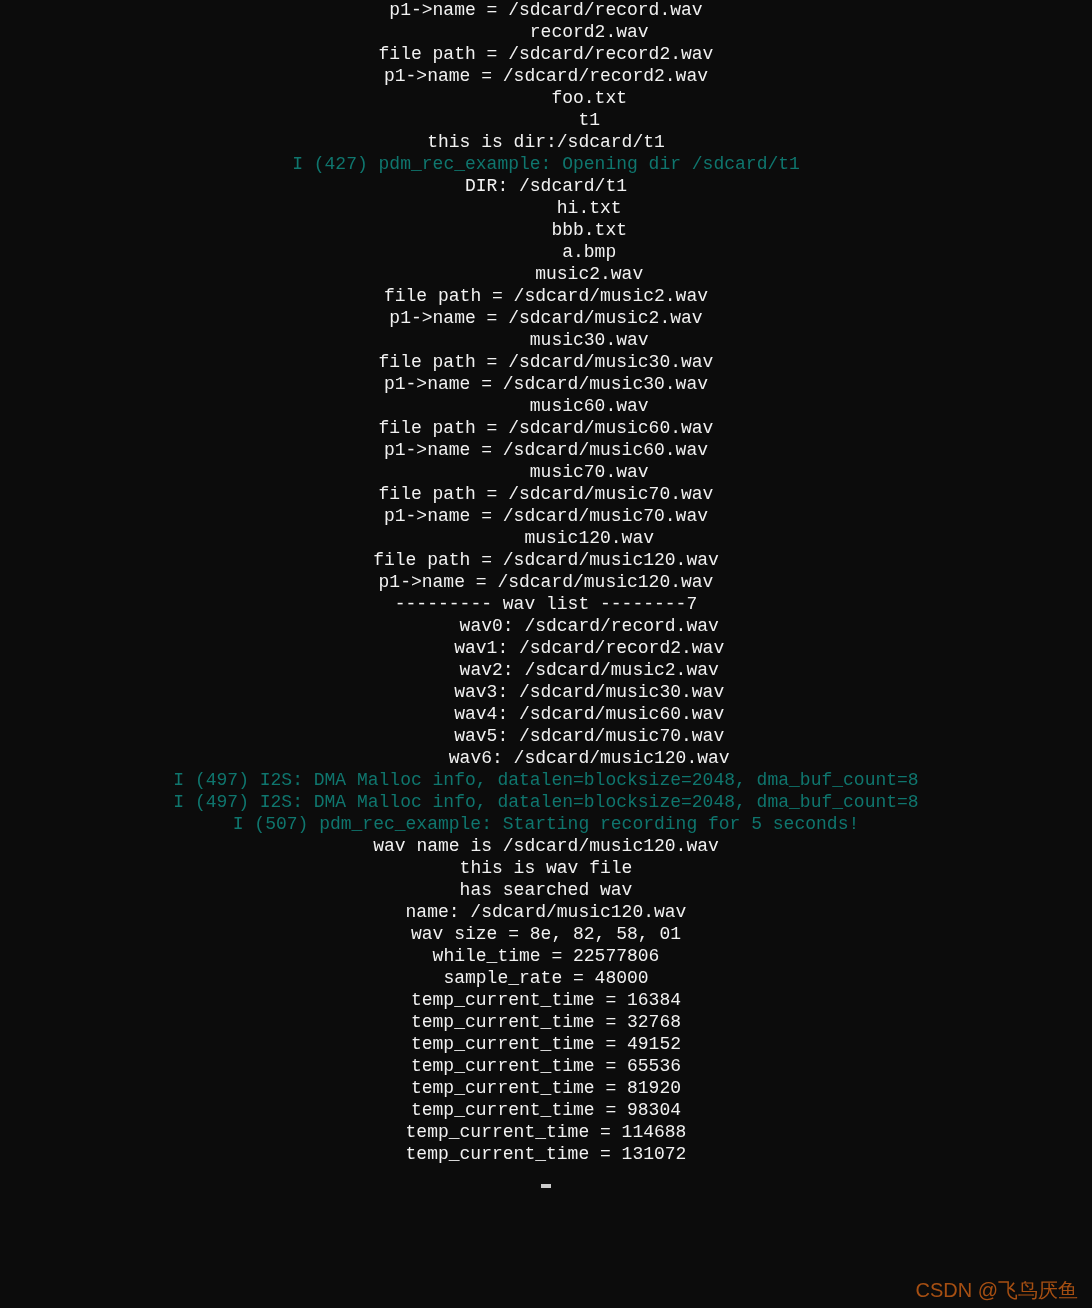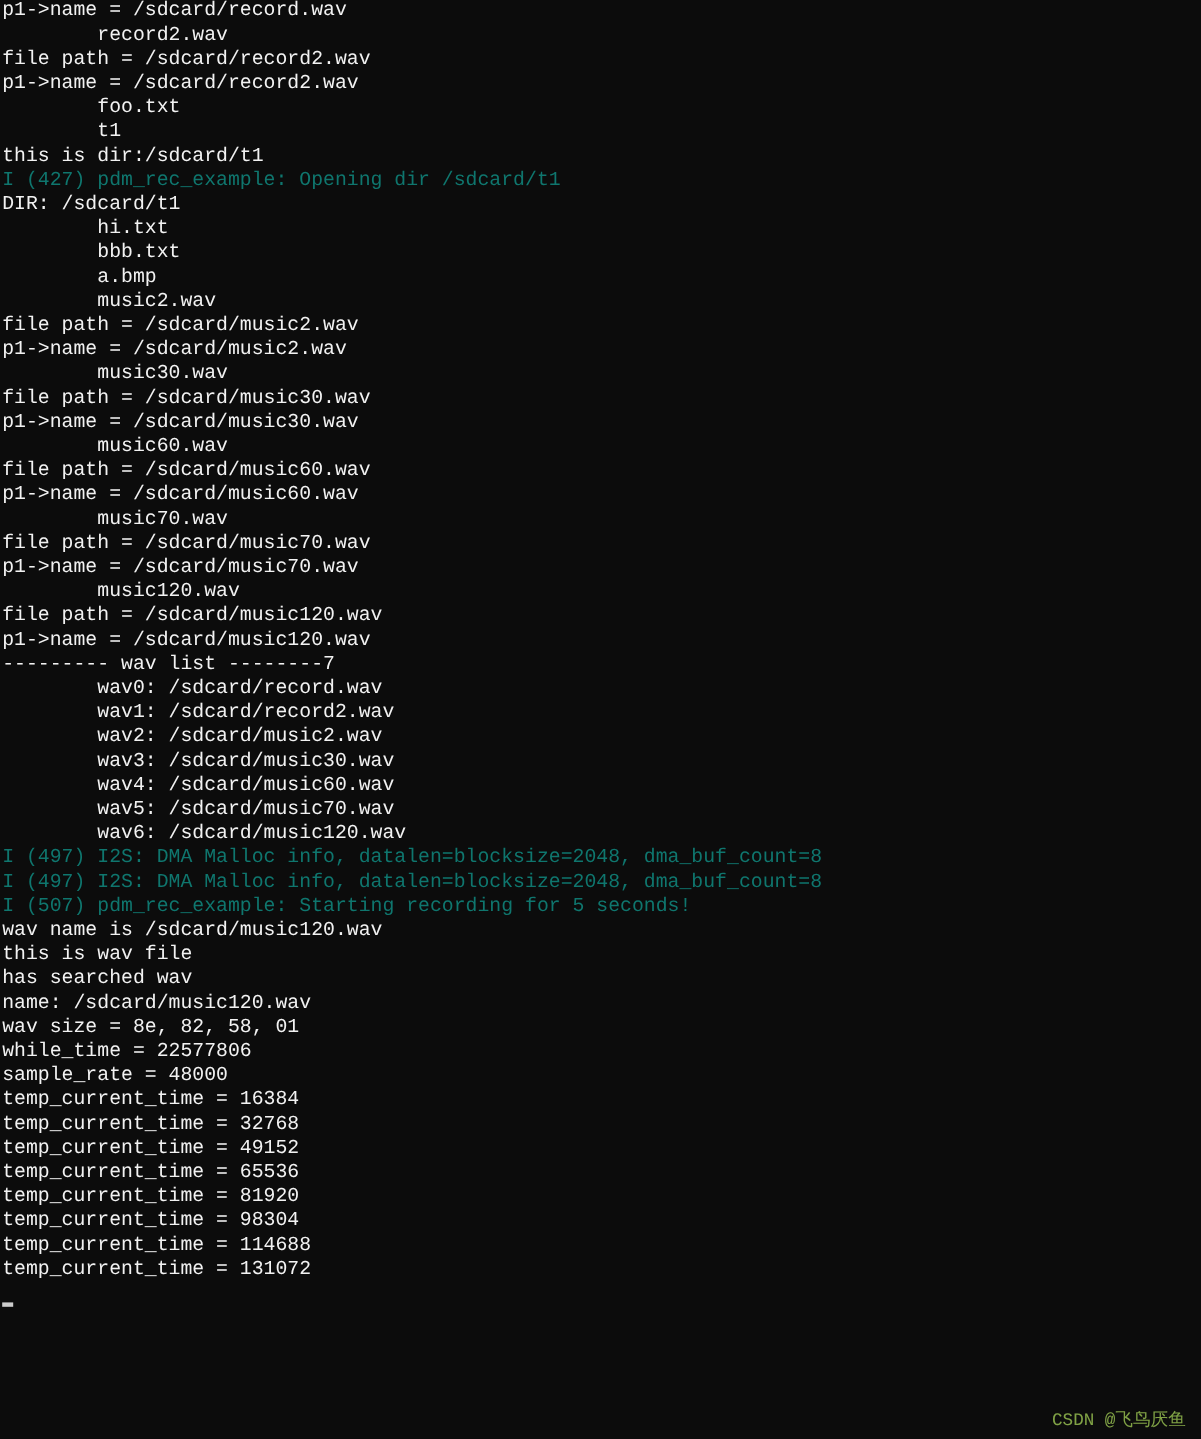--- a/index.html
+++ b/index.html
@@ -15,20 +15,21 @@
       color: #cccccc;
       width: 1092px;
       height: 1308px;
       overflow: hidden;
       position: relative;
       padding: 0;
     }
     .terminal {
       white-space: pre;
       padding: 0 2px;
+      text-align: center;
     }
     .line {
       display: block;
       min-height: 22px;
     }
     .green {
       color: #0f766e;
     }
     .white {
       color: #f2f2f2;
@@ -38,23 +39,23 @@
       width: 10px;
       height: 4px;
       background-color: #cccccc;
       vertical-align: bottom;
       margin-top: 2px;
     }
     .watermark {
       position: absolute;
       bottom: 6px;
       right: 14px;
-      color: #bef264;
-      font-size: 16px;
-      font-family: Liberation Mono, monospace;
+      color: #f97316;
+      font-size: 20px;
+      font-family: Liberation Sans, sans-serif;
       opacity: 0.65;
     }
   </style>
 </head>
 <body>
 
 <div class="terminal" id="terminal-container"><span class="line white">p1-&gt;name = /sdcard/record.wav</span><span class="line white">        record2.wav</span><span class="line white">file path = /sdcard/record2.wav</span><span class="line white">p1-&gt;name = /sdcard/record2.wav</span><span class="line white">        foo.txt</span><span class="line white">        t1</span><span class="line white">this is dir:/sdcard/t1</span><span class="line green">I (427) pdm_rec_example: Opening dir /sdcard/t1</span><span class="line white">DIR: /sdcard/t1</span><span class="line white">        hi.txt</span><span class="line white">        bbb.txt</span><span class="line white">        a.bmp</span><span class="line white">        music2.wav</span><span class="line white">file path = /sdcard/music2.wav</span><span class="line white">p1-&gt;name = /sdcard/music2.wav</span><span class="line white">        music30.wav</span><span class="line white">file path = /sdcard/music30.wav</span><span class="line white">p1-&gt;name = /sdcard/music30.wav</span><span class="line white">        music60.wav</span><span class="line white">file path = /sdcard/music60.wav</span><span class="line white">p1-&gt;name = /sdcard/music60.wav</span><span class="line white">        music70.wav</span><span class="line white">file path = /sdcard/music70.wav</span><span class="line white">p1-&gt;name = /sdcard/music70.wav</span><span class="line white">        music120.wav</span><span class="line white">file path = /sdcard/music120.wav</span><span class="line white">p1-&gt;name = /sdcard/music120.wav</span><span class="line white">--------- wav list --------7</span><span class="line white">        wav0: /sdcard/record.wav</span><span class="line white">        wav1: /sdcard/record2.wav</span><span class="line white">        wav2: /sdcard/music2.wav</span><span class="line white">        wav3: /sdcard/music30.wav</span><span class="line white">        wav4: /sdcard/music60.wav</span><span class="line white">        wav5: /sdcard/music70.wav</span><span class="line white">        wav6: /sdcard/music120.wav</span><span class="line green">I (497) I2S: DMA Malloc info, datalen=blocksize=2048, dma_buf_count=8</span><span class="line green">I (497) I2S: DMA Malloc info, datalen=blocksize=2048, dma_buf_count=8</span><span class="line green">I (507) pdm_rec_example: Starting recording for 5 seconds!</span><span class="line white">wav name is /sdcard/music120.wav</span><span class="line white">this is wav file</span><span class="line white">has searched wav</span><span class="line white">name: /sdcard/music120.wav</span><span class="line white">wav size = 8e, 82, 58, 01</span><span class="line white">while_time = 22577806</span><span class="line white">sample_rate = 48000</span><span class="line white">temp_current_time = 16384</span><span class="line white">temp_current_time = 32768</span><span class="line white">temp_current_time = 49152</span><span class="line white">temp_current_time = 65536</span><span class="line white">temp_current_time = 81920</span><span class="line white">temp_current_time = 98304</span><span class="line white">temp_current_time = 114688</span><span class="line white">temp_current_time = 131072</span><span class="line"><span class="cursor"></span></span></div>
 
 <div class="watermark">CSDN @飞鸟厌鱼</div>
 

